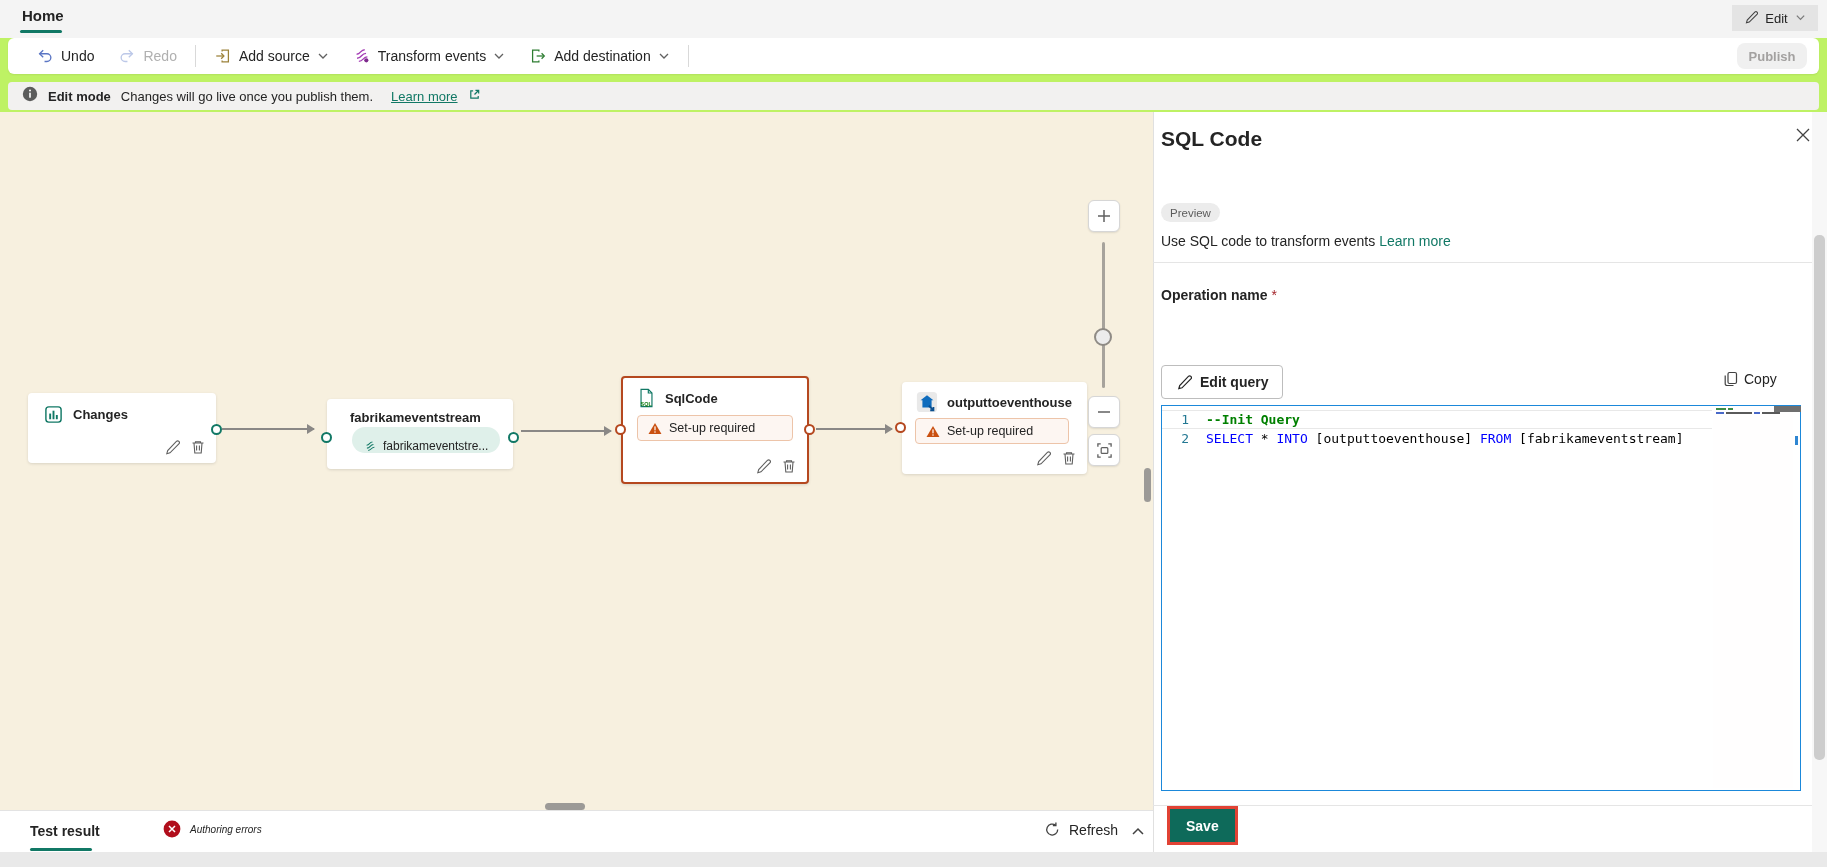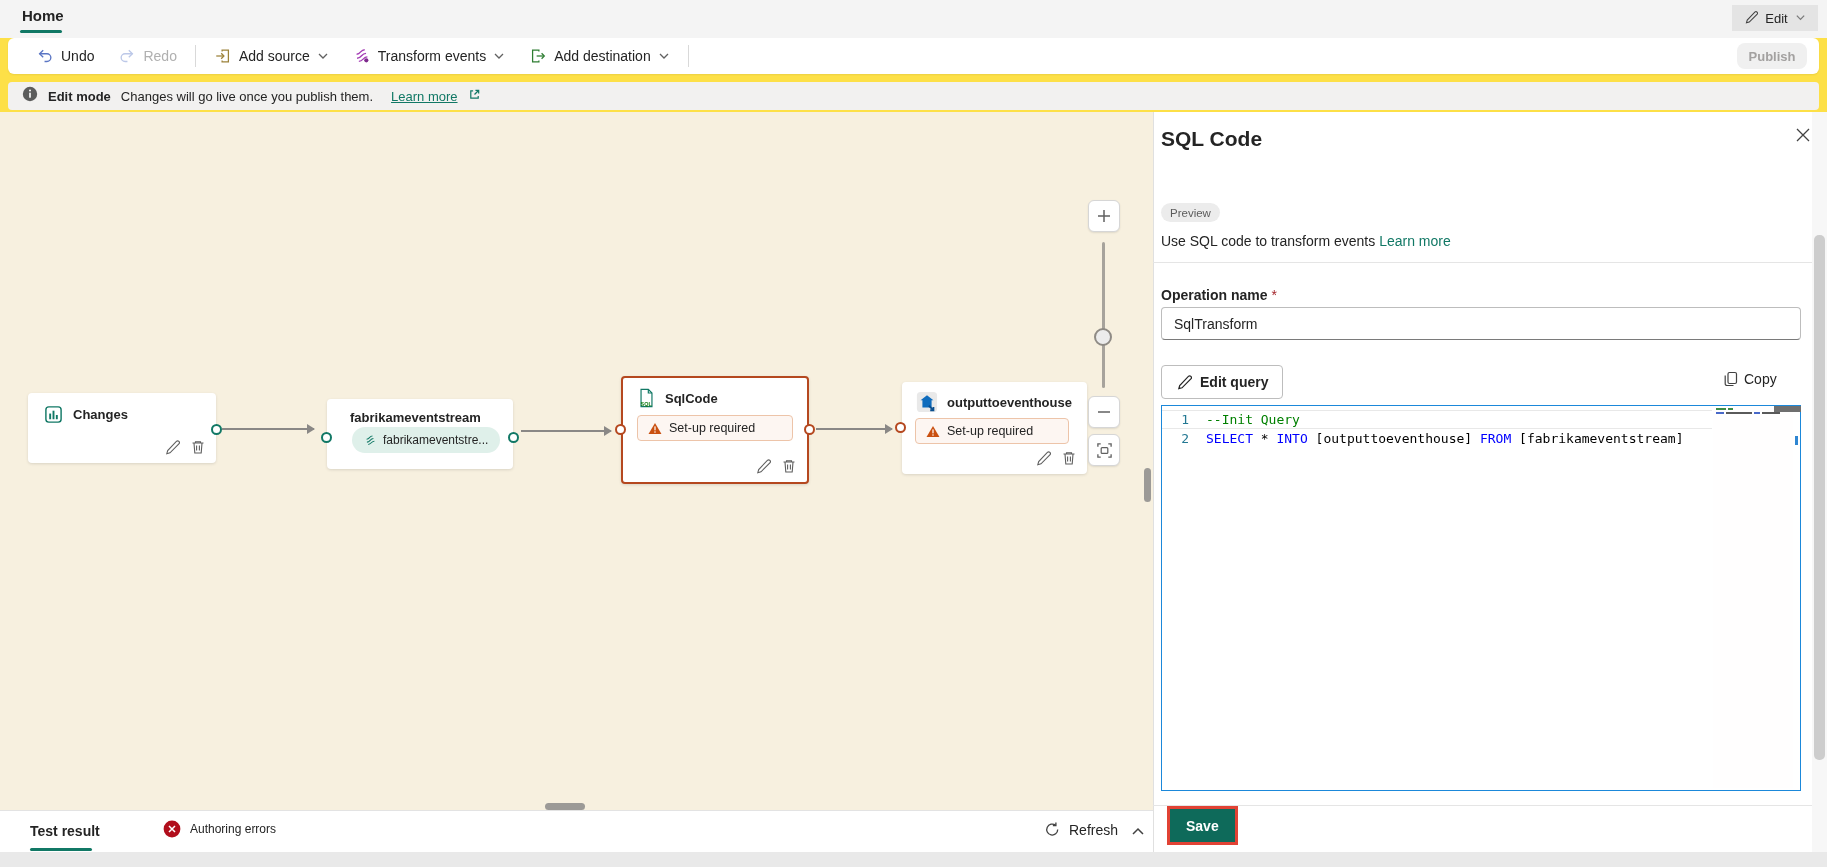--- a/index.html
+++ b/index.html
@@ -1,18 +1,18 @@
 <!DOCTYPE html>
 <html><head>
 <meta charset="utf-8">
 <style>
   * { margin:0; padding:0; box-sizing:border-box; }
   html,body { width:1827px; height:867px; }
   body { font-family:"Liberation Sans", sans-serif; background:#f4f4f4; }
-  #app { position:relative; width:1827px; height:867px; overflow:hidden; background:#fde047; }
+  #app { position:relative; width:1827px; height:867px; overflow:hidden; background:#bef264; }
   .abs { position:absolute; }
 
   
   .tabstrip { left:0; top:0; width:1827px; height:38px; background:#f4f4f4; }
   .tab-home { left:22px; top:7px; font-size:15px; font-weight:700; color:#242424; cursor:pointer; }
   .tab-underline { left:20px; top:30px; width:42px; height:3px; background:#117865; border-radius:2px; }
   .edit-btn { left:1732px; top:5px; width:86px; height:26px; background:#e4e4e4; border-radius:0;
               display:flex; align-items:center; justify-content:center; gap:7px; cursor:pointer; }
   .edit-btn span { font-size:13px; color:#242424; }
 
@@ -39,39 +39,39 @@
 
   .node { position:absolute; background:#ffffff; border-radius:4px; box-shadow:0 1px 3px rgba(0,0,0,.12); }
   .node.selected { border:2px solid #b5481f; }
   .node-title { font-size:13px; font-weight:700; color:#242424; }
   .node-actions { position:absolute; right:10px; bottom:8px; display:flex; gap:10px; }
   .node-actions svg { cursor:pointer; }
   .port { position:absolute; width:11px; height:11px; border-radius:50%; background:#fff; border:2px solid #117865; }
   .port.orange { border-color:#b5481f; }
   .warn-badge { position:absolute; display:flex; align-items:center; gap:7px; background:#fdf6f2;
                 border:1px solid #edc4a9; border-radius:4px; font-size:12.5px; color:#242424; padding:0 10px; height:26px; }
-  .pill { position:absolute; display:flex; align-items:center; gap:6px; background:#dff0ea; border-radius:13px;
+  .pill { position:absolute; display:flex; align-items:flex-end; gap:6px; background:#dff0ea; border-radius:13px;
           height:26px; padding:0 12px; font-size:12px; color:#242424; }
   .edge { position:absolute; height:2px; background:#8a8886; }
   .edge .head { position:absolute; right:-1px; top:-4px; width:0; height:0; border-left:8px solid #8a8886;
                 border-top:5px solid transparent; border-bottom:5px solid transparent; }
 
   .zoombtn { position:absolute; width:32px; height:32px; background:#fff; border:1px solid #d6d6d6; border-radius:6px;
              box-shadow:0 1px 2px rgba(0,0,0,.1); display:flex; align-items:center; justify-content:center; cursor:pointer; }
   .ztrack { position:absolute; left:1105px; top:242px; width:3px; height:146px; background:#a7a39c; border-radius:2px; }
   .zhandle { position:absolute; left:1097px; top:328px; width:18px; height:18px; border-radius:50%;
              background:#ececec; border:2px solid #8f8b85; cursor:pointer; }
   .scroll-thumb { position:absolute; background:#9c9a97; border-radius:4px; cursor:pointer; }
 
   
   .footer { left:0; top:810px; width:1153px; height:42px; background:#ffffff; border-top:1px solid #e3e3e3; }
   .f-tab { left:30px; top:12px; font-size:14px; font-weight:700; color:#242424; cursor:pointer; }
   .f-underline { left:30px; top:37px; width:62px; height:3px; background:#117865; border-radius:2px; }
   .f-errors { left:163px; top:9px; display:flex; align-items:center; gap:9px; cursor:pointer; }
-  .f-errors span { font-size:12px; color:#242424; }
+  .f-errors span { font-size:10px; color:#242424;font-style:italic; }
   .f-refresh { left:1044px; top:10px; display:flex; align-items:center; gap:8px; cursor:pointer; }
   .f-refresh span { font-size:14px; color:#242424; }
   .f-chevup { left:1130px; top:13px; cursor:pointer; }
 
   
   .panel { left:1153px; top:112px; width:674px; height:740px; background:#ffffff; border-left:1px solid #e0e0e0; }
   .p-close { left:1794px; top:126px; cursor:pointer; }
   .p-title { left:1161px; top:127px; font-size:21px; font-weight:700; color:#242424; }
   .p-preview { left:1161px; top:203px; height:19px; padding:0 9px; background:#ececec; border-radius:10px;
                font-size:11.5px; color:#5c5c5c; display:inline-flex; align-items:center; }
@@ -86,21 +86,21 @@
                  border-radius:4px; display:inline-flex; align-items:center; gap:8px; font-size:14px; font-weight:700;
                  color:#242424; cursor:pointer; }
   .p-copy { left:1723px; top:371px; display:flex; align-items:center; gap:5px; font-size:14px; color:#242424; cursor:pointer; }
 
   .editor { left:1161px; top:405px; width:640px; height:386px; border:1px solid #1b88da; background:#fff; overflow:hidden; }
   .code-lines { position:absolute; left:1162px; top:410px; width:550px; overflow:hidden; }
   .code-row { display:flex; height:19px; align-items:center; font-family:"DejaVu Sans Mono",monospace; font-size:13px; white-space:pre; }
   .code-row.current { box-shadow:inset 0 1px 0 #e8e8e8, inset 0 -1px 0 #e8e8e8; }
   .code-row .ln { flex:none; width:44px; text-align:right; padding-right:17px; color:#237893; }
   .tok-keyword { color:#0000ff; }
-  .tok-comment { color:#008000; }
+  .tok-comment { color:#008000;font-weight:bold; }
   .tok-plain { color:#000000; }
   .minimap { left:1713px; top:406px; width:80px; height:382px; background:#fffefe; }
   .mm-mark { position:absolute; height:2px; }
   .mm-slider { left:1774px; top:406px; width:27px; height:6px; background:#6f6f6f; }
   .ovr-tick { left:1795px; top:436px; width:3px; height:9px; background:#2f86d2; }
 
   .p-scroll-track { left:1812px; top:112px; width:15px; height:740px; background:#f7f7f7; }
   .p-scroll-thumb { left:1814px; top:235px; width:11px; height:525px; background:#cdcdcd; border-radius:5px; cursor:pointer; }
   .p-div2 { left:1153px; top:805px; width:659px; height:1px; background:#e5e5e5; }
   .save-btn { left:1167px; top:806px; height:39px; padding:0 16px; background:#0e6a5a; border:3px solid #e14234;
@@ -373,21 +373,20 @@
   <div class="abs p-desc">
     <span>Use SQL code to transform events</span>
     <span class="lm">Learn more</span>
   </div>
   <div class="abs p-div1"></div>
 
   <div class="abs p-oplabel">
     <span>Operation name</span>
     <span class="req">*</span>
   </div>
-  <input class="abs p-input" value="SqlTransform" style="">
 
   <div class="abs p-editquery">
     <svg width="16" height="16" viewBox="0 0 16 16">
         <path d="M12.6 2.2a1.8 1.8 0 0 1 2.5 2.5L6 13.8l-3.2.9.9-3.2z" fill="none" stroke="#242424" stroke-width="1.2"></path>
       </svg>
     <span>Edit query</span>
   </div>
   <div class="abs p-copy">
     <svg width="16" height="16" viewBox="0 0 16 16">
         <rect x="5" y="1.5" width="8.5" height="11" rx="1.5" fill="none" stroke="#424242" stroke-width="1.2"></rect>

